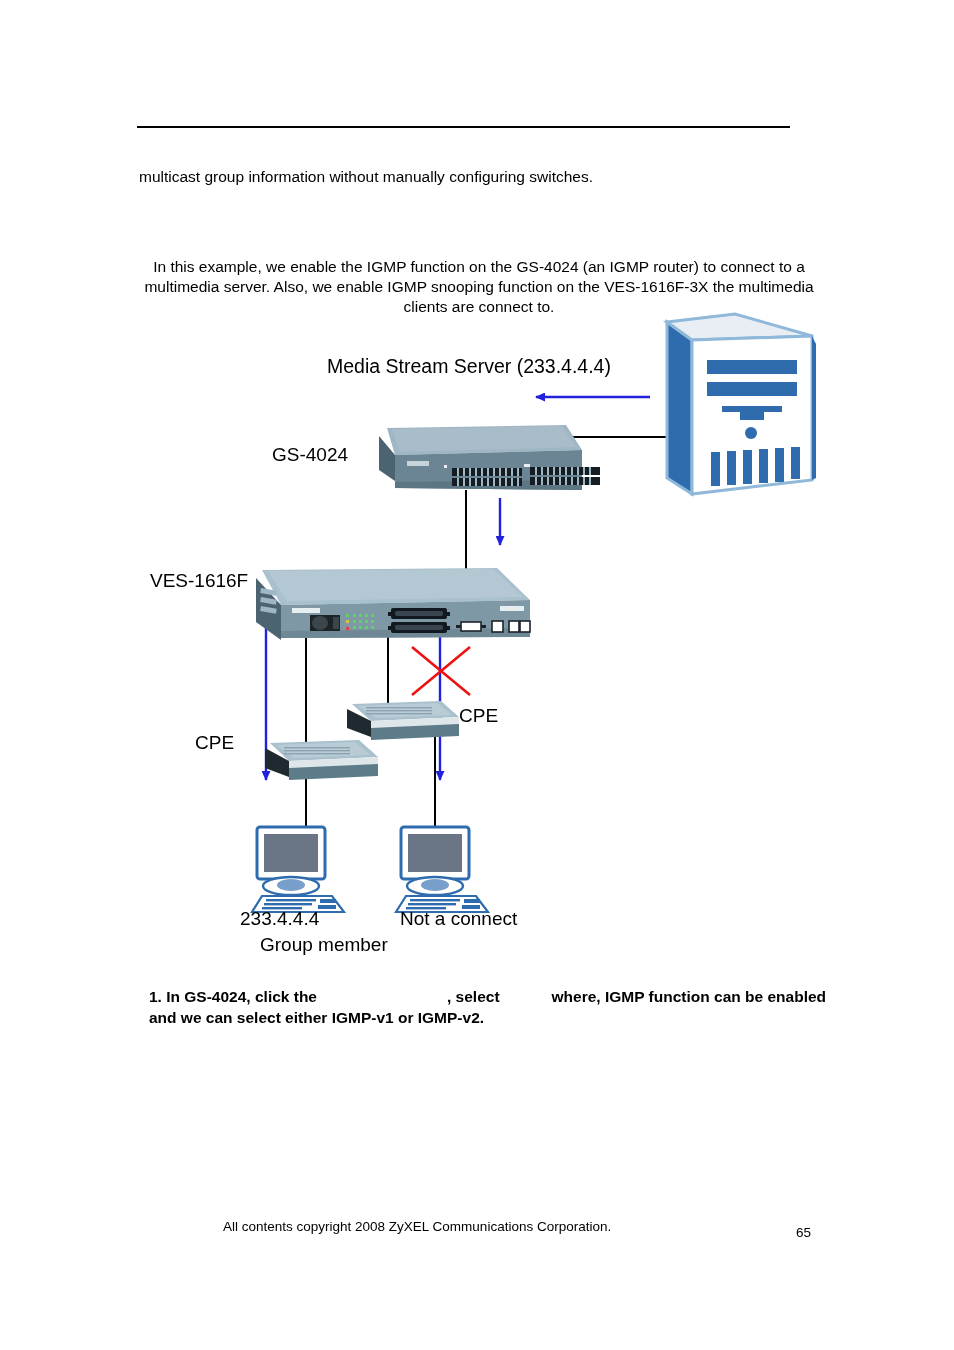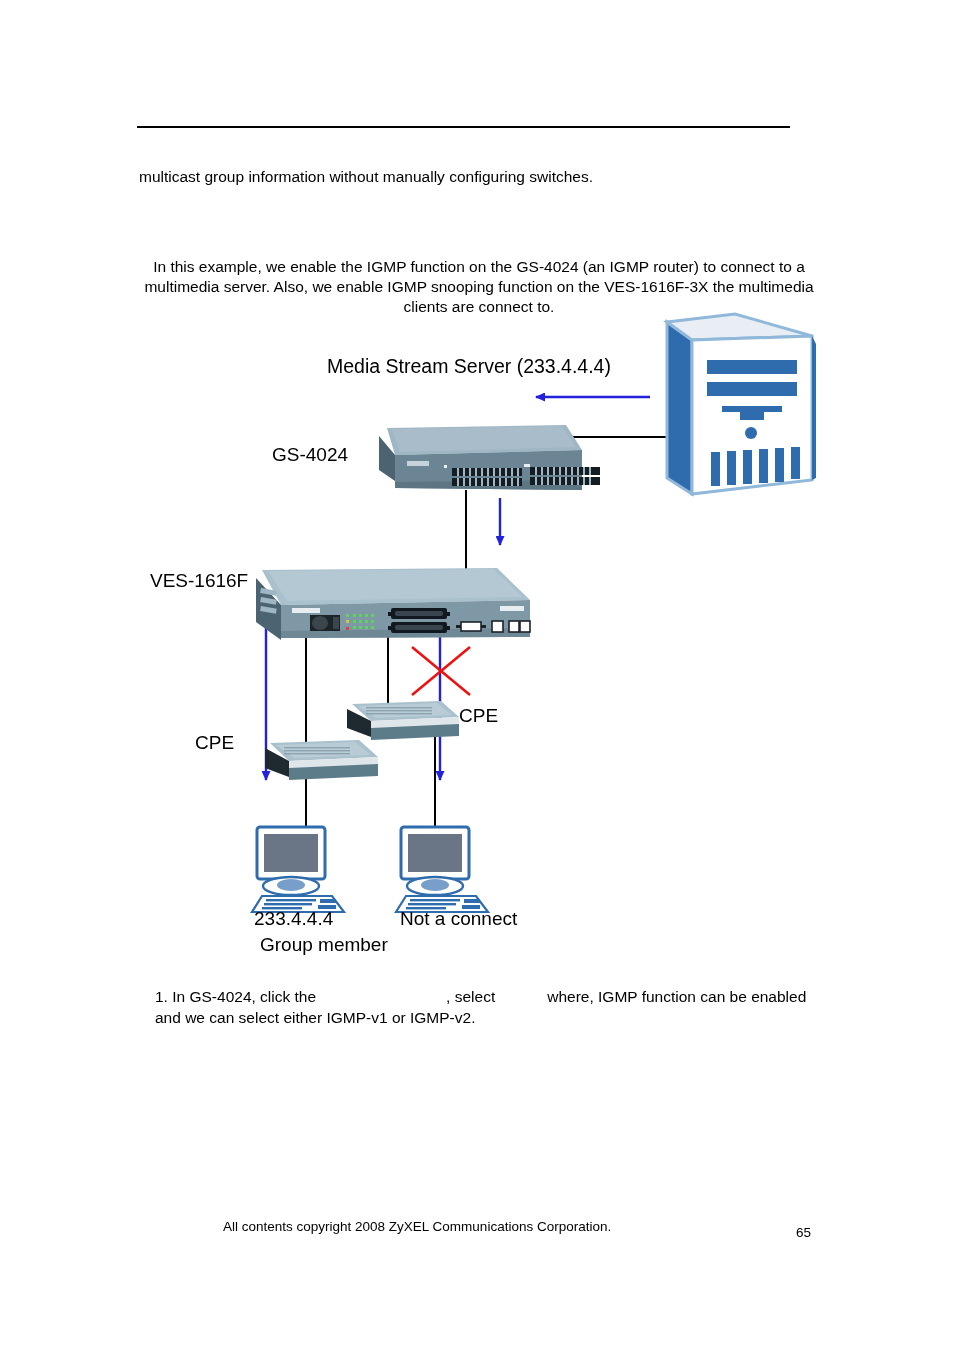--- a/index.html
+++ b/index.html
@@ -42,25 +42,26 @@
     line-height: 20px;
     color: #000;
     white-space: pre-wrap;
   }
   #para-intro { top: 167px; width: 700px; }
   #para-config-head { top: 232px; width: 700px; }
   #para-config-body { top: 257px; width: 680px; text-align: center; }
 
   .step-text {
     position: absolute;
-    left: 155px;
+    left: 149px;
     top: 986px;
     width: 680px;
     font-size: 15.5px;
     line-height: 21px;
+    font-weight: bold;
   }
   .gap-sm { display: inline-block; width: 130px; }
   .gap-xs { display: inline-block; width: 52px; }
 
   
   .footer {
     position: absolute;
     top: 1219px;
     left: 139px;
     width: 680px;
@@ -92,21 +93,21 @@
     font-size: 19px;
     color: #000;
     white-space: nowrap;
     line-height: 22px;
   }
   #label-server  { left: 327px; top: 355px; font-size: 19.5px; }
   #label-gs4024  { left: 236px; top: 444px; margin-left: 36px; }
   #label-ves     { left: 150px; top: 570px; text-align: right; }
   #label-cpe-left  { left: 195px; top: 732px; }
   #label-cpe-right { left: 459px; top: 705px; }
-  #label-member   { left: 254px; top: 908px; }
+  #label-member   { left: 240px; top: 908px; }
   #label-groupmem { left: 254px; top: 934px; margin-left: 6px; }
   #label-notmember{ left: 400px; top: 908px; }
 </style>
 </head>
 <body>
 
 <div class="page">
 
   <div class="header-rule"></div>
 

